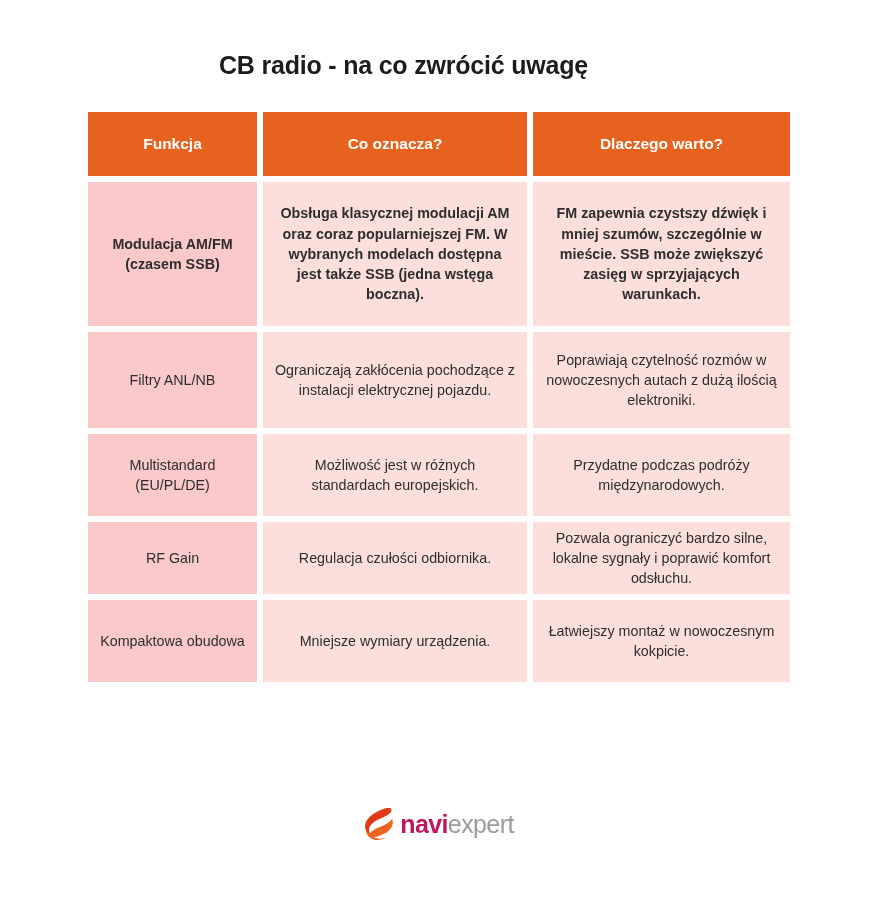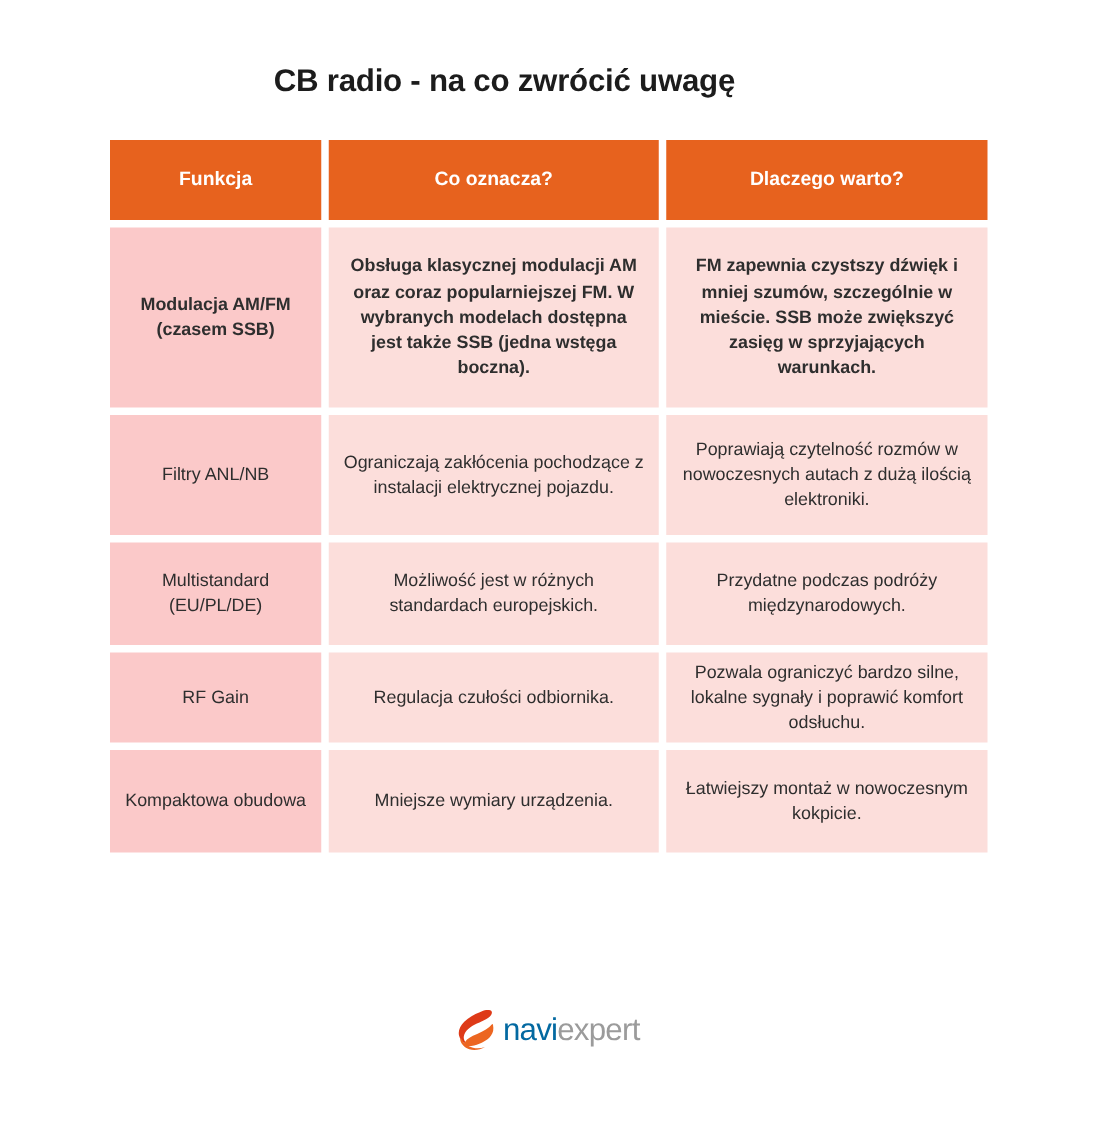--- a/index.html
+++ b/index.html
@@ -109,22 +109,22 @@
     height: 32px;
     flex: 0 0 29px;
   }
   .logo-text {
     font-size: 25px;
     letter-spacing: -0.6px;
     line-height: 1;
     white-space: nowrap;
   }
   .logo-navi {
-    font-weight: normal;
-    color: #0369a1;
+    font-weight: bold;
+    color: #be185d;
   }
   .logo-expert {
     font-weight: normal;
     color: #9b9b9b;
   }
 </style>
 </head>
 <body>
 
 <div class="page">

